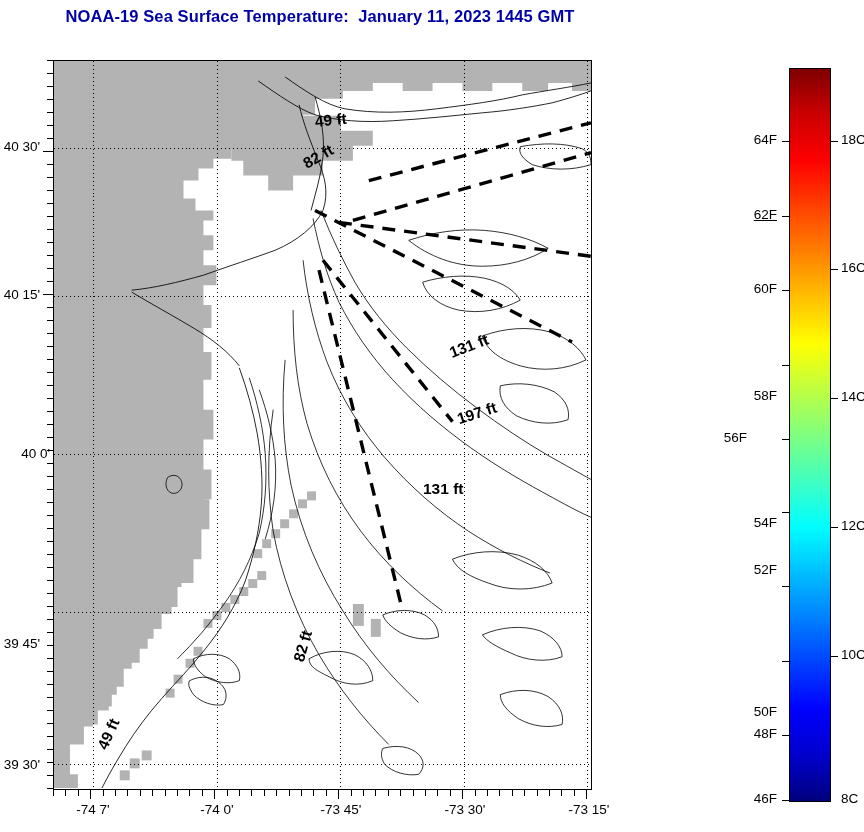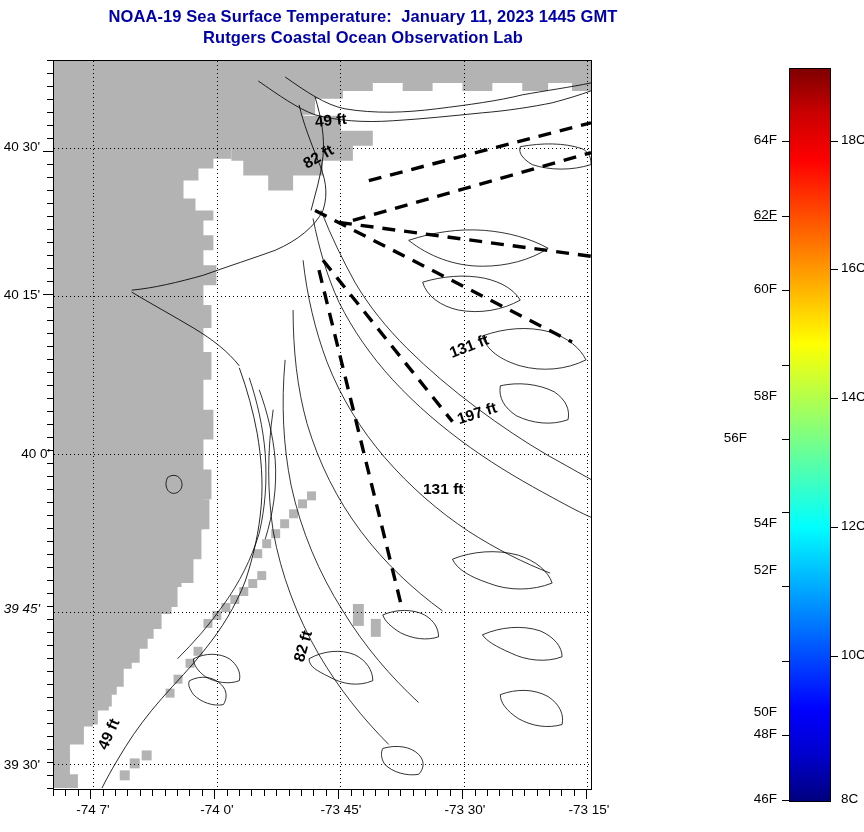--- a/index.html
+++ b/index.html
@@ -15,21 +15,20 @@
     overflow: hidden;
   }
 
   
   #title-block {
     position: absolute;
     left: 0; top: 6px;
     width: 640px;
     text-align: center;
     line-height: 1.28;
-    margin-left: 43px;
   }
   .title-line {
     color: #0000a8;
     font-weight: bold;
     font-size: 16.5px;
     letter-spacing: 0.1px;
     white-space: pre;
   }
 
   
@@ -121,21 +120,20 @@
     font-family: "Liberation Sans", sans-serif;
   }
   .cb-label.left  { text-align: right; }
   .cb-label.right { text-align: left; }
 </style>
 </head>
 <body>
 
 <div id="title-block">
   <div class="title-line">NOAA-19 Sea Surface Temperature:  January 11, 2023 1445 GMT</div>
-  <div class="title-line">Rutgers Coastal Ocean Observation Lab</div>
 </div>
 
 <div id="map-figure">
   <div id="map-frame">
     <svg id="map-svg" viewBox="0 0 539 730" preserveAspectRatio="none">
 
       <g>
         <path class="land" d="M0,0 L55,0 L55,12 L46,12 L46,24 L39,24 L39,40 L46,40 L46,56 L55,56
              L55,72 L63,72 L63,88 L72,88 L72,96 L86,96 L86,104 L100,104 L100,96
              L124,96 L124,88 L140,88 L140,80 L156,80 L156,72 L172,72 L172,64
@@ -417,21 +415,21 @@
     <div class="axis-label-x" style="left: 48px; top: 802px; width: 90px;">-74 7'</div>
     <div class="axis-label-x" style="left: 172px; top: 802px; width: 90px;">-74 0'</div>
     <div class="axis-label-x" style="left: 296px; top: 802px; width: 90px;">-73 45'</div>
     <div class="axis-label-x" style="left: 420px; top: 802px; width: 90px;">-73 30'</div>
     <div class="axis-label-x" style="left: 544px; top: 802px; width: 90px;">-73 15'</div>
   </div>
 <div id="axis-labels-y">
     <div class="axis-label-y" style="left: 0px; top: 139px; width: 40px;">40 30'</div>
     <div class="axis-label-y" style="left: 0px; top: 287px; width: 40px;">40 15'</div>
     <div class="axis-label-y" style="left: 10px; top: 446px; width: 40px;">40 0'</div>
-    <div class="axis-label-y" style="left: 0px; top: 601px; width: 40px; font-style: italic;">39 45'</div>
+    <div class="axis-label-y" style="left: 0px; top: 636px; width: 40px;">39 45'</div>
     <div class="axis-label-y" style="left: 0px; top: 757px; width: 40px;">39 30'</div>
   </div>
 
 <div id="colorbar-figure">
   <div id="colorbar-gradient" style="background: linear-gradient(to top, rgb(0, 0, 127), rgb(0, 0, 204), rgb(0, 0, 255), rgb(0, 64, 255), rgb(0, 128, 255), rgb(0, 191, 255), rgb(0, 255, 255), rgb(64, 255, 192), rgb(128, 255, 128), rgb(191, 255, 64), rgb(255, 255, 0), rgb(255, 192, 0), rgb(255, 128, 0), rgb(255, 64, 0), rgb(255, 0, 0), rgb(204, 0, 0), rgb(127, 0, 0));"></div>
 </div>
 <div id="colorbar-ticks">
     <div class="cb-tick" style="left: 782px; top: 141px; width: 7px;"></div>
     <div class="cb-tick" style="left: 782px; top: 216px; width: 7px;"></div>
     <div class="cb-tick" style="left: 782px; top: 290px; width: 7px;"></div>

